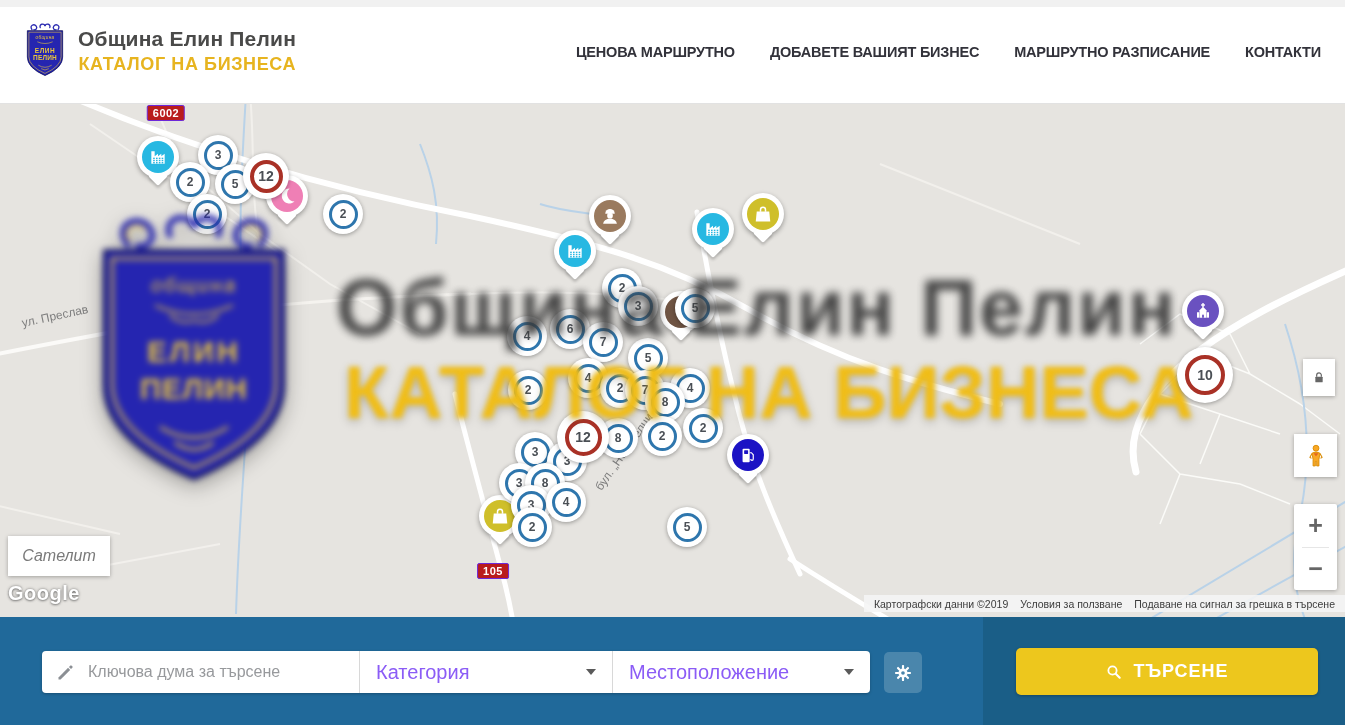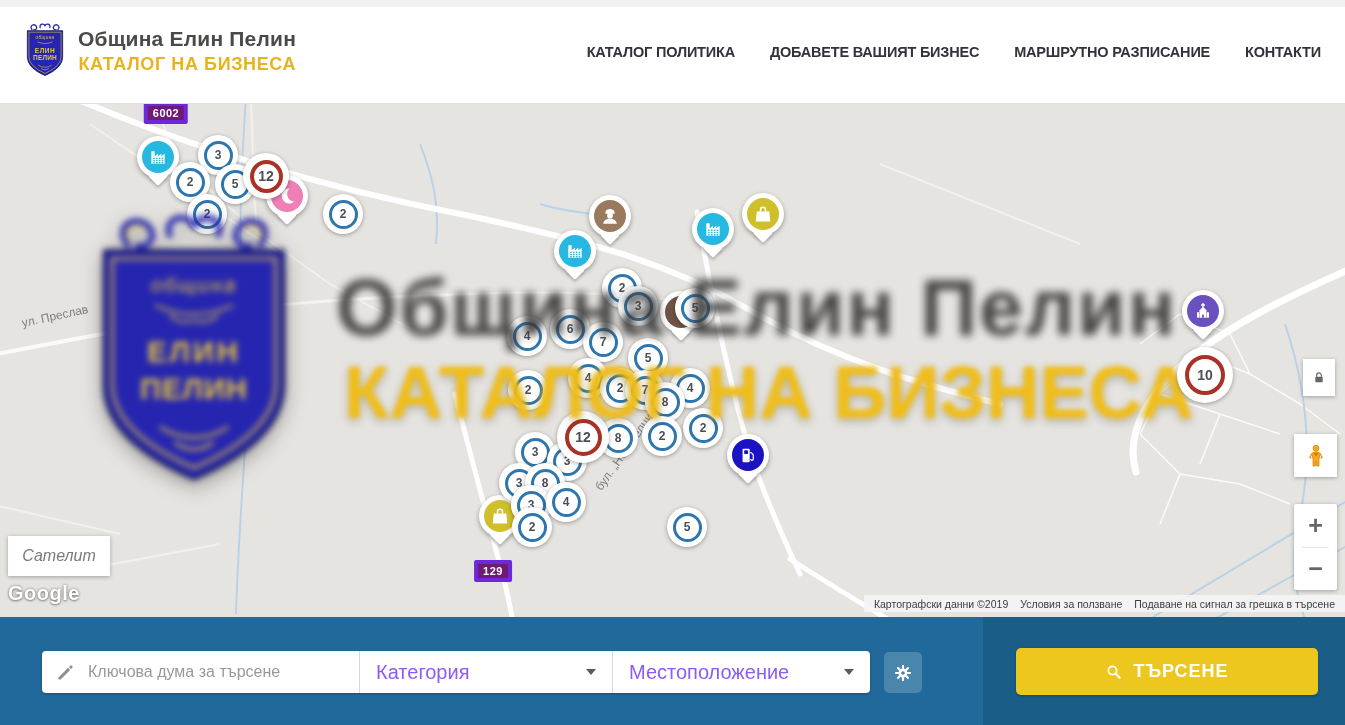--- a/index.html
+++ b/index.html
@@ -12,21 +12,21 @@
   .brand { position:absolute; left:22px; top:19px; display:flex; align-items:center; gap:10px; }
   .brand-text { display:flex; flex-direction:column;align-items:flex-end; }
   .brand-title { font-size:21px; font-weight:bold; color:#4a4a49; letter-spacing:.2px; }
   .brand-subtitle { font-size:18px; font-weight:bold; color:#e7b41f; letter-spacing:.6px; margin-top:3px; }
   .nav { position:absolute; right:24px; top:0; height:104px; display:flex; align-items:center; gap:35px; }
   .nav a { font-size:14.5px; font-weight:bold; color:#32323a; text-decoration:none; letter-spacing:-.2px; cursor:pointer; white-space:nowrap; }
 
   
   .map { position:absolute; left:0; top:104px; width:1345px; height:513px; background:#e6e4e0; overflow:hidden; }
   .roads { position:absolute; left:0; top:0; }
-  .road-badge { position:absolute; transform:translate(-50%,-50%); background:#701a75; border:4px solid #6d28d9; color:#fff; font-size:11px; font-weight:bold; padding:1px 5px; border-radius:2px; letter-spacing:.5px; }
+  .road-badge { position:absolute; transform:translate(-50%,-50%); background:#b91c1c; border:1px solid #6d28d9; color:#fff; font-size:11px; font-weight:bold; padding:1px 5px; border-radius:2px; letter-spacing:.5px; }
   .street-label { position:absolute; color:#7e7e7e; font-size:12px; white-space:nowrap; transform-origin:left center; }
 
   
   .wm-emblem { position:absolute; left:76px; top:104px; filter:blur(3px) drop-shadow(0 6px 10px rgba(0,0,0,.35)); z-index:20; }
   .wm1 { position:absolute; left:336px; top:158px; font-size:79px; font-weight:bold; color:#3a3a3a; opacity:.94; letter-spacing:2px; white-space:nowrap; filter:blur(4px); z-index:22; }
   .wm2 { position:absolute; left:344px; top:246px; font-size:74px; font-weight:bold; color:#f0bd17; letter-spacing:0; white-space:nowrap; filter:blur(2.5px); text-shadow:0 3px 8px rgba(0,0,0,.25); z-index:22; }
 
   
   .mk-layer { position:absolute; inset:0; }
   .cluster { position:absolute; background:#fff; border-radius:50%; box-shadow:0 1px 4px rgba(0,0,0,.35); display:flex; align-items:center; justify-content:center; z-index:10; cursor:pointer; }
@@ -87,21 +87,21 @@
         <text x="120" y="160" text-anchor="middle" fill="#e9c63d" font-size="34" font-weight="bold" letter-spacing="3">ЕЛИН</text>
         <text x="120" y="198" text-anchor="middle" fill="#e9c63d" font-size="34" font-weight="bold" letter-spacing="1">ПЕЛИН</text>
         <path d="M85 224 q35 22 70 0 M100 242 q20 14 40 0" stroke="#e9c63d" stroke-width="3" fill="none"></path>
       </svg>
       <div class="brand-text">
         <span class="brand-title">Община Елин Пелин</span>
         <span class="brand-subtitle">КАТАЛОГ НА БИЗНЕСА</span>
       </div>
     </div>
     <div class="nav">
-      <a>КАТАЛОГ ПОЛИТИКА</a>
+      <a>ЦЕНОВА МАРШРУТНО</a>
       <a>ДОБАВЕТЕ ВАШИЯТ БИЗНЕС</a>
       <a>МАРШРУТНО РАЗПИСАНИЕ</a>
       <a>КОНТАКТИ</a>
     </div>
   </div>
 
   <div class="map">
     <svg class="roads" width="1345" height="513" viewBox="0 0 1345 513">
 
       <g stroke="#f2f0ec" stroke-width="2" fill="none">
@@ -378,21 +378,21 @@
               <rect x="11.1" y="2.5" width="1.8" height="5"></rect>
               <rect x="9.6" y="4" width="4.8" height="1.6"></rect>
               <path d="M12 7l4.2 4v9H7.8v-9z"></path>
               <rect x="4.8" y="13.5" width="2.6" height="6.5"></rect>
               <rect x="16.6" y="13.5" width="2.6" height="6.5"></rect>
               <path d="M10.9 20v-2.6a1.1 1.1 0 0 1 2.2 0V20z" fill="#6a51c0"></path>
             </svg>
           </div>
         </div>
         <span class="road-badge" style="left: 166px; top: 9px;">6002</span>
-        <span class="road-badge" style="left: 493px; top: 467px;">129</span>
+        <span class="road-badge" style="left: 493px; top: 467px;">105</span>
         <span class="street-label" style="left: 22px; top: 212px; transform: rotate(-12deg);">ул. Преслав</span>
         <span class="street-label" style="left: 598px; top: 378px; transform: rotate(-55deg);">бул. „Новоселци“</span>
         <span class="street-label" style="left: 700px; top: 196px; transform: rotate(-76deg);">ци“</span>
       </div>
 
     <div class="maptype">
 
       <div class="btn sat">Сателит</div>
     </div>
 

